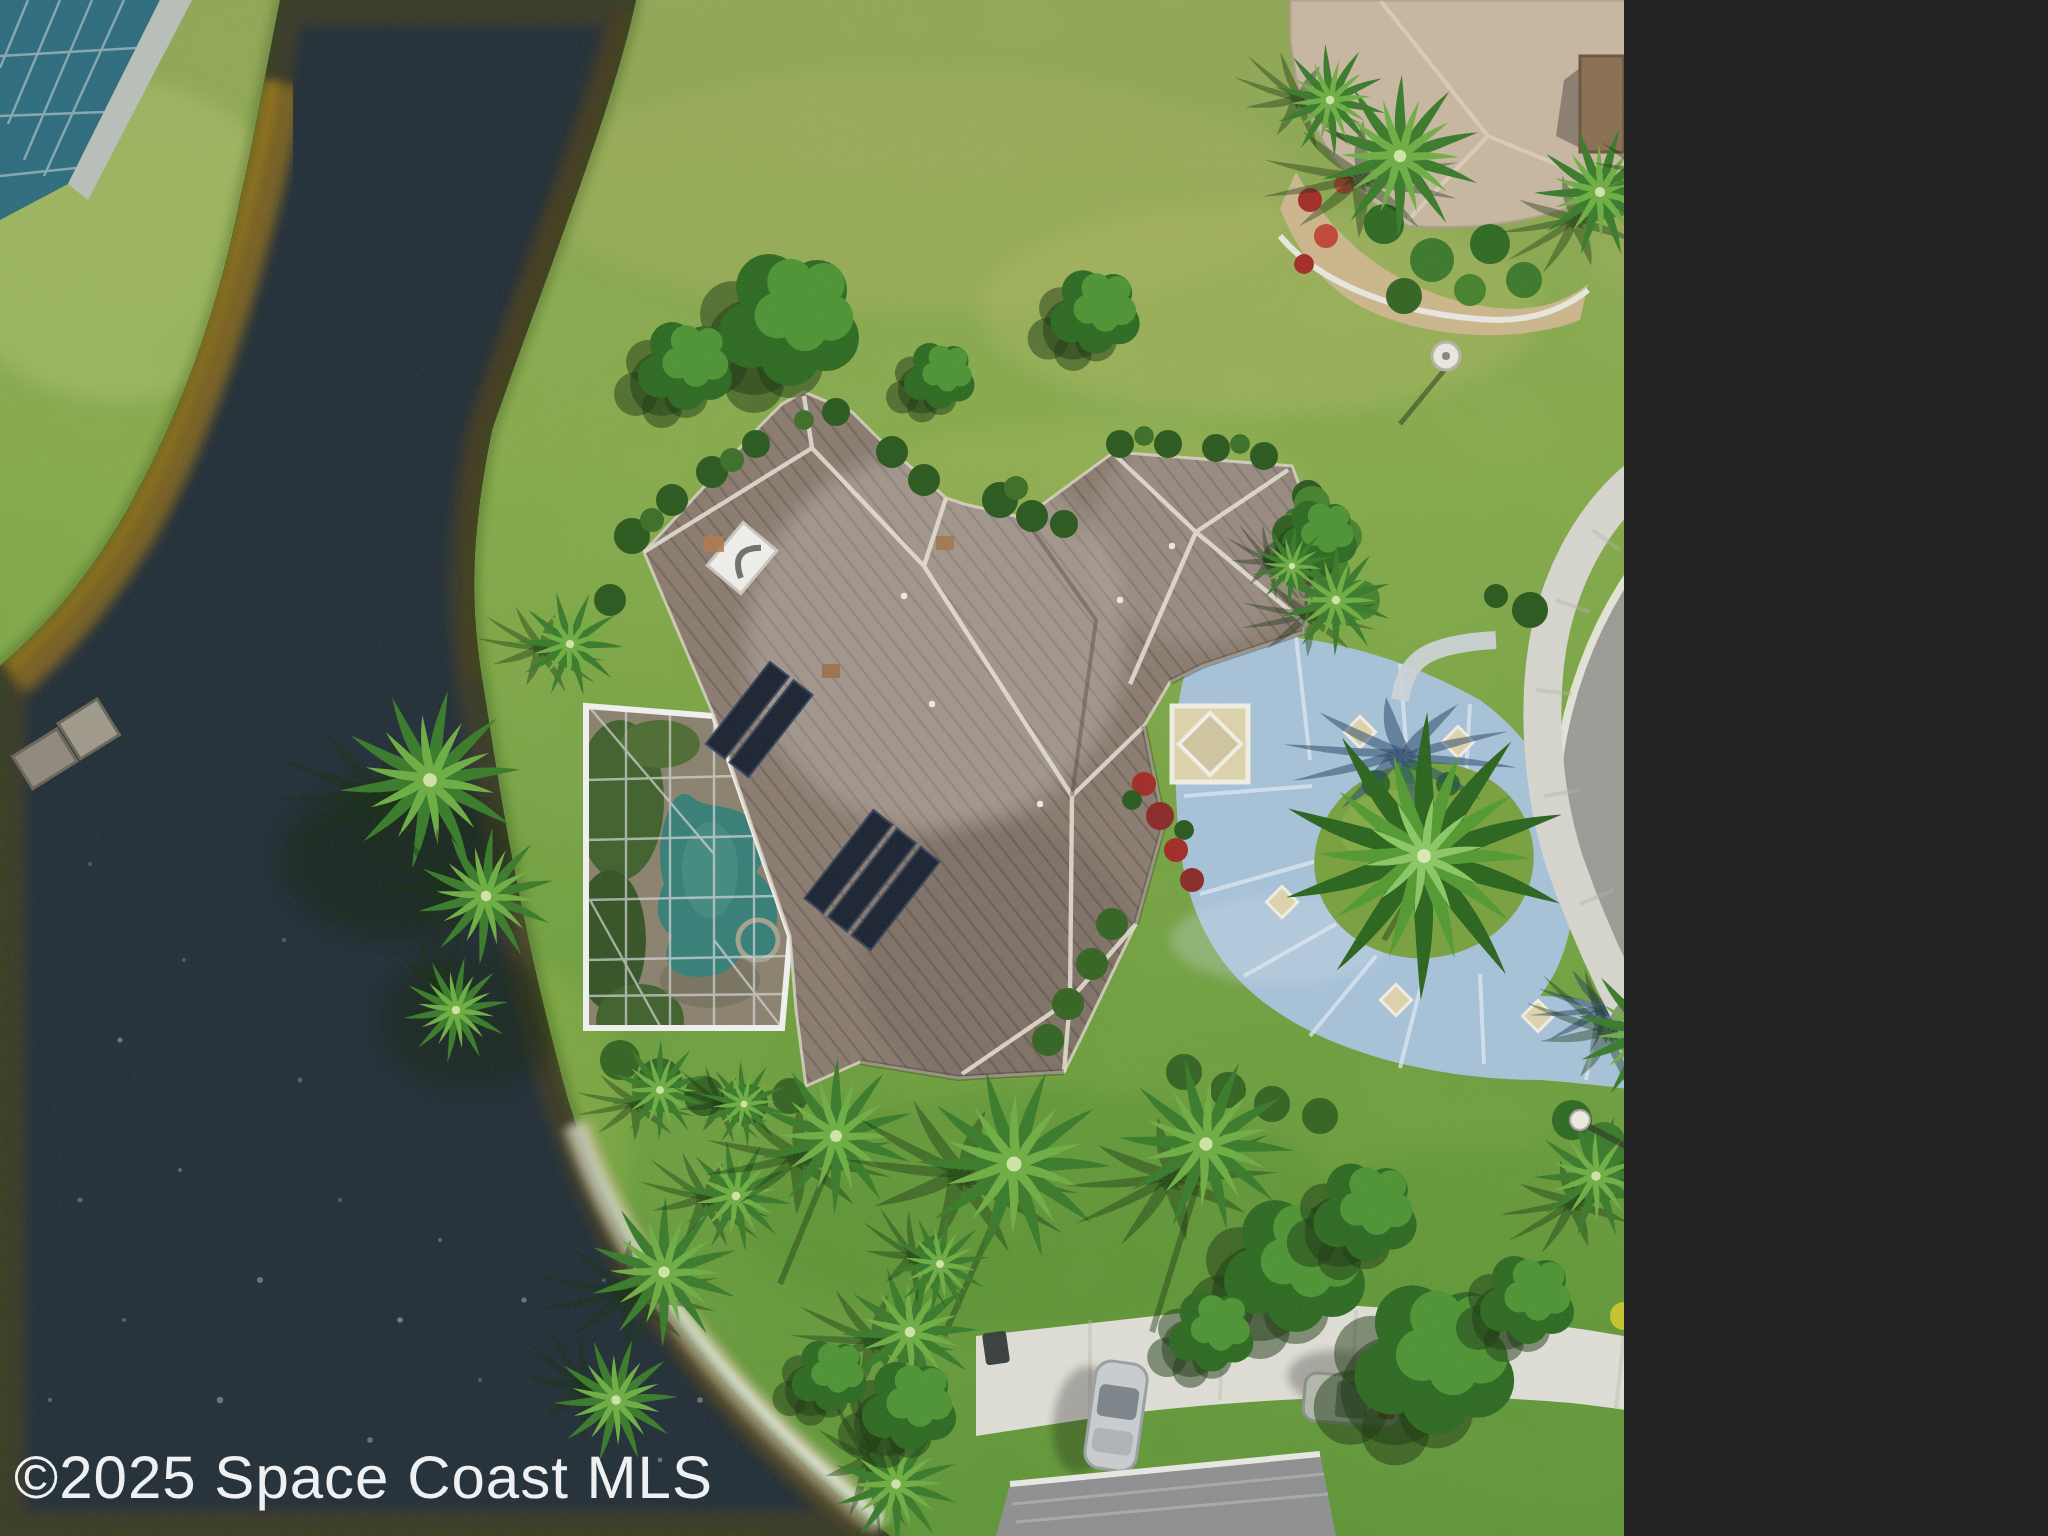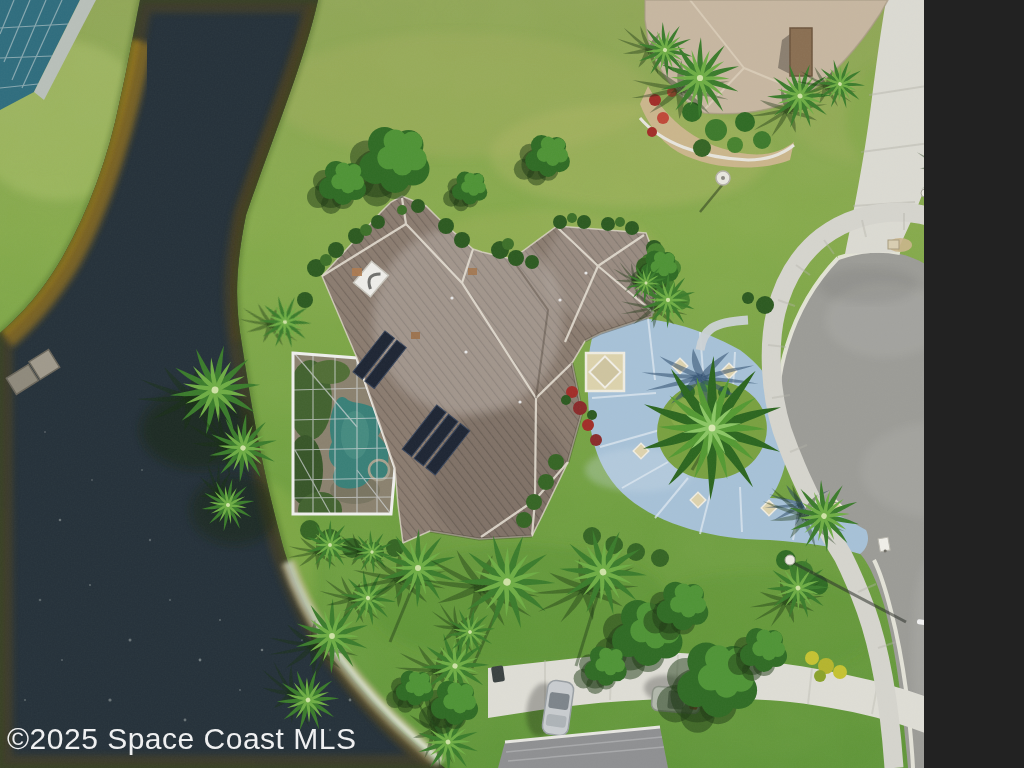--- a/index.html
+++ b/index.html
@@ -1,16 +1,16 @@
 <!DOCTYPE html>
 <html><head>
 <meta charset="utf-8">
 <style>
   html,body{margin:0;padding:0;background:#222;}
-  #stage{width:924px;height:768px;position:relative;overflow:hidden;font-family:"Liberation Sans",sans-serif;}
+  #stage{width:812px;height:768px;position:relative;overflow:hidden;font-family:"Liberation Sans",sans-serif;}
   svg{display:block}
   #wm{font-family:"Liberation Sans",sans-serif;font-size:30px;letter-spacing:.5px;}
 </style>
 </head>
 <body>
 
 <div id="stage">
 <svg width="1024" height="768" viewBox="0 0 1024 768" xmlns="http://www.w3.org/2000/svg">
 <defs>
   <linearGradient id="lawnGrad" x1="0" y1="0" x2="0" y2="1">

